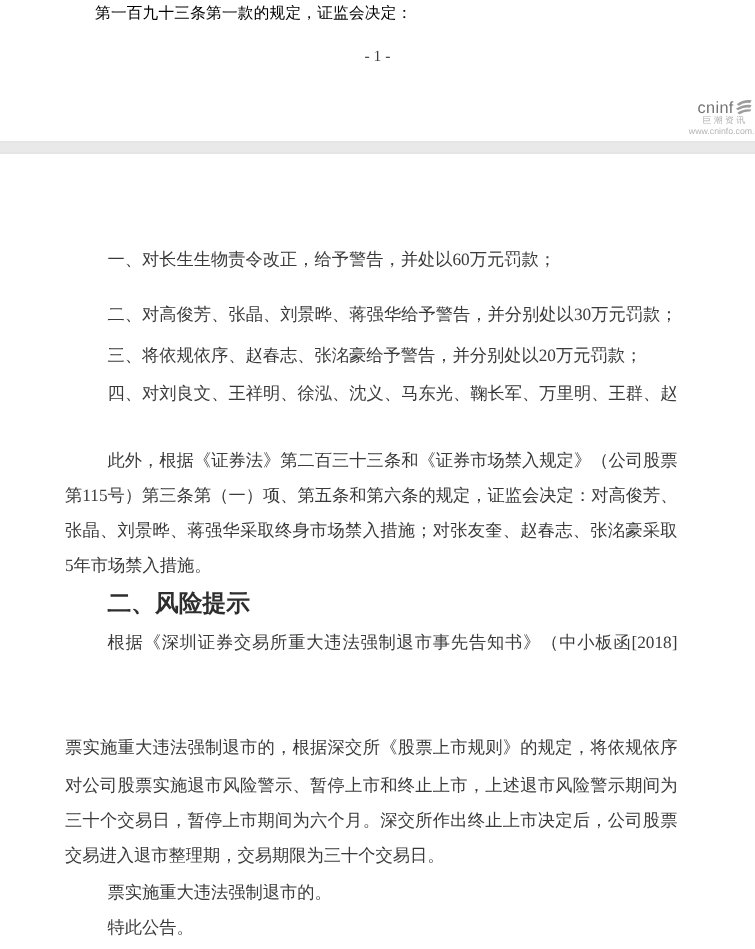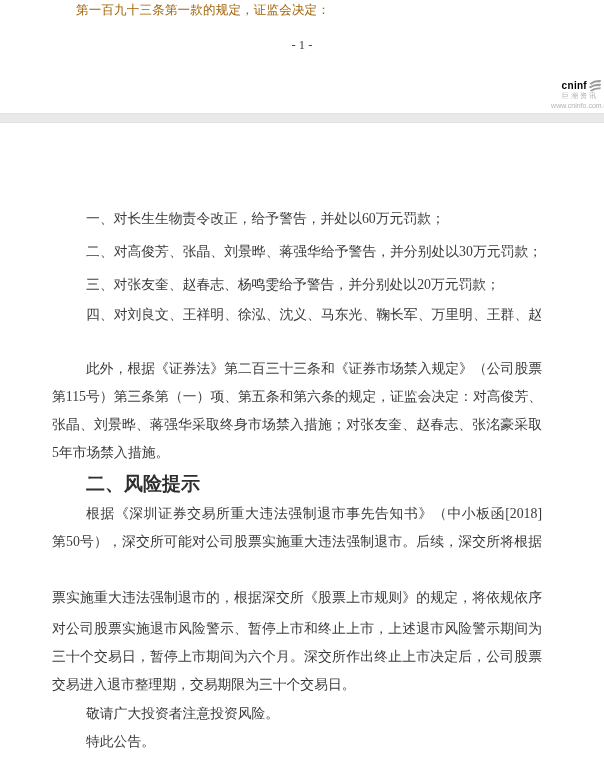--- a/index.html
+++ b/index.html
@@ -15,40 +15,40 @@
   
   .page-sep{
     position:absolute;left:0;top:113px;width:604px;height:10px;
     background:#e9e9e9;border-top:1px solid #e2e2e2;border-bottom:1px solid #e2e2e2;
     box-sizing:border-box;
   }
 
   
   .p1-line{
     position:absolute;left:76px;top:2px;
-    font-size:12.5px;line-height:16px;color:#a16207;
+    font-size:12.5px;line-height:16px;color:#000000;
     letter-spacing:0.2px;white-space:nowrap;
   }
   .p1-num{
     position:absolute;left:0;top:38px;width:604px;
     text-align:center;font-size:12.5px;color:#3d3d3d;
   }
 
   
   .cninfo{
     position:absolute;top:79px;right:-7px;width:76px;
     text-align:right;color:#9c9c9c;line-height:1;
   }
   .cninfo .brand-row{
     display:flex;align-items:center;justify-content:flex-end;
     padding-right:9px;gap:1px;
   }
   .cninfo .brand{
     font-family:"Liberation Sans","DejaVu Sans",sans-serif;
-    font-weight:700;font-size:10px;letter-spacing:0.3px;color:#000000;
+    font-weight:400;font-size:13px;letter-spacing:0.3px;color:#737373;
   }
   .cninfo .swoosh{width:14px;height:13px;display:block;}
   .cninfo .brand-cn{
     font-size:7px;letter-spacing:2px;color:#b0b0b0;
     padding-right:13px;margin-top:1px;
   }
   .cninfo .brand-url{
     font-family:"Liberation Sans","DejaVu Sans",sans-serif;
     font-size:7px;color:#b3b3b3;margin-top:2px;white-space:nowrap;
   }
@@ -88,31 +88,30 @@
           <path d="M2.4 16 Q10 10.6 18.6 12 L17.4 14.4 Q11 13.6 5.4 17.4 Z"></path>
         </g>
       </svg>
     </div>
     <div class="brand-cn">巨潮资讯</div>
     <div class="brand-url">www.cninfo.com.cn</div>
   </div>
 
   <div class="page-sep"></div>
 
-  <div class="ln ind" style="top:210px">一、对长生生物责令改正，给予警告，并处以60万元罚款；</div>
+  <div class="ln ind" style="top:199px">一、对长生生物责令改正，给予警告，并处以60万元罚款；</div>
   <div class="ln ind fill" style="top:243px">二、对高俊芳、张晶、刘景晔、蒋强华给予警告，并分别处以30万元罚款；</div>
-  <div class="ln ind" style="top:276px">三、对张友奎、赵春志、杨鸣雯给予警告，并分别处以20万元罚款；</div>
+  <div class="ln ind" style="top:276px">三、将依规依序、赵春志、张洺豪给予警告，并分别处以20万元罚款；</div>
   <div class="ln ind fill" style="top:306px">四、对刘良文、王祥明、徐泓、沈义、马东光、鞠长军、万里明、王群、赵</div>
   <div class="ln ind fill" style="top:360px">此外，根据《证券法》第二百三十三条和《证券市场禁入规定》（公司股票</div>
   <div class="ln fill" style="top:388px">第115号）第三条第（一）项、第五条和第六条的规定，证监会决定：对高俊芳、</div>
   <div class="ln fill" style="top:416px">张晶、刘景晔、蒋强华采取终身市场禁入措施；对张友奎、赵春志、张洺豪采取</div>
   <div class="ln" style="top:444px">5年市场禁入措施。</div>
   <div class="ln ind hd" style="top:475px">二、风险提示</div>
   <div class="ln ind fill" style="top:505px">根据《深圳证券交易所重大违法强制退市事先告知书》（中小板函[2018]</div>
-  <div class="ln fill" style="top:533px">第50号），深交所可能对公司股票实施重大违法强制退市。后续，深交所将根据</div>
   <div class="ln fill" style="top:589px">票实施重大违法强制退市的，根据深交所《股票上市规则》的规定，将依规依序</div>
   <div class="ln fill" style="top:620px">对公司股票实施退市风险警示、暂停上市和终止上市，上述退市风险警示期间为</div>
   <div class="ln" style="top:676px">交易进入退市整理期，交易期限为三十个交易日。</div>
   <div class="ln fill" style="top:648px">三十个交易日，暂停上市期间为六个月。深交所作出终止上市决定后，公司股票</div>
-  <div class="ln ind" style="top:705px">敬请广大投资者注意投资风险。</div>
+  <div class="ln ind" style="top:705px">票实施重大违法强制退市的。</div>
   <div class="ln ind" style="top:733px">特此公告。</div>
 
 </div>
 
 </body></html>

